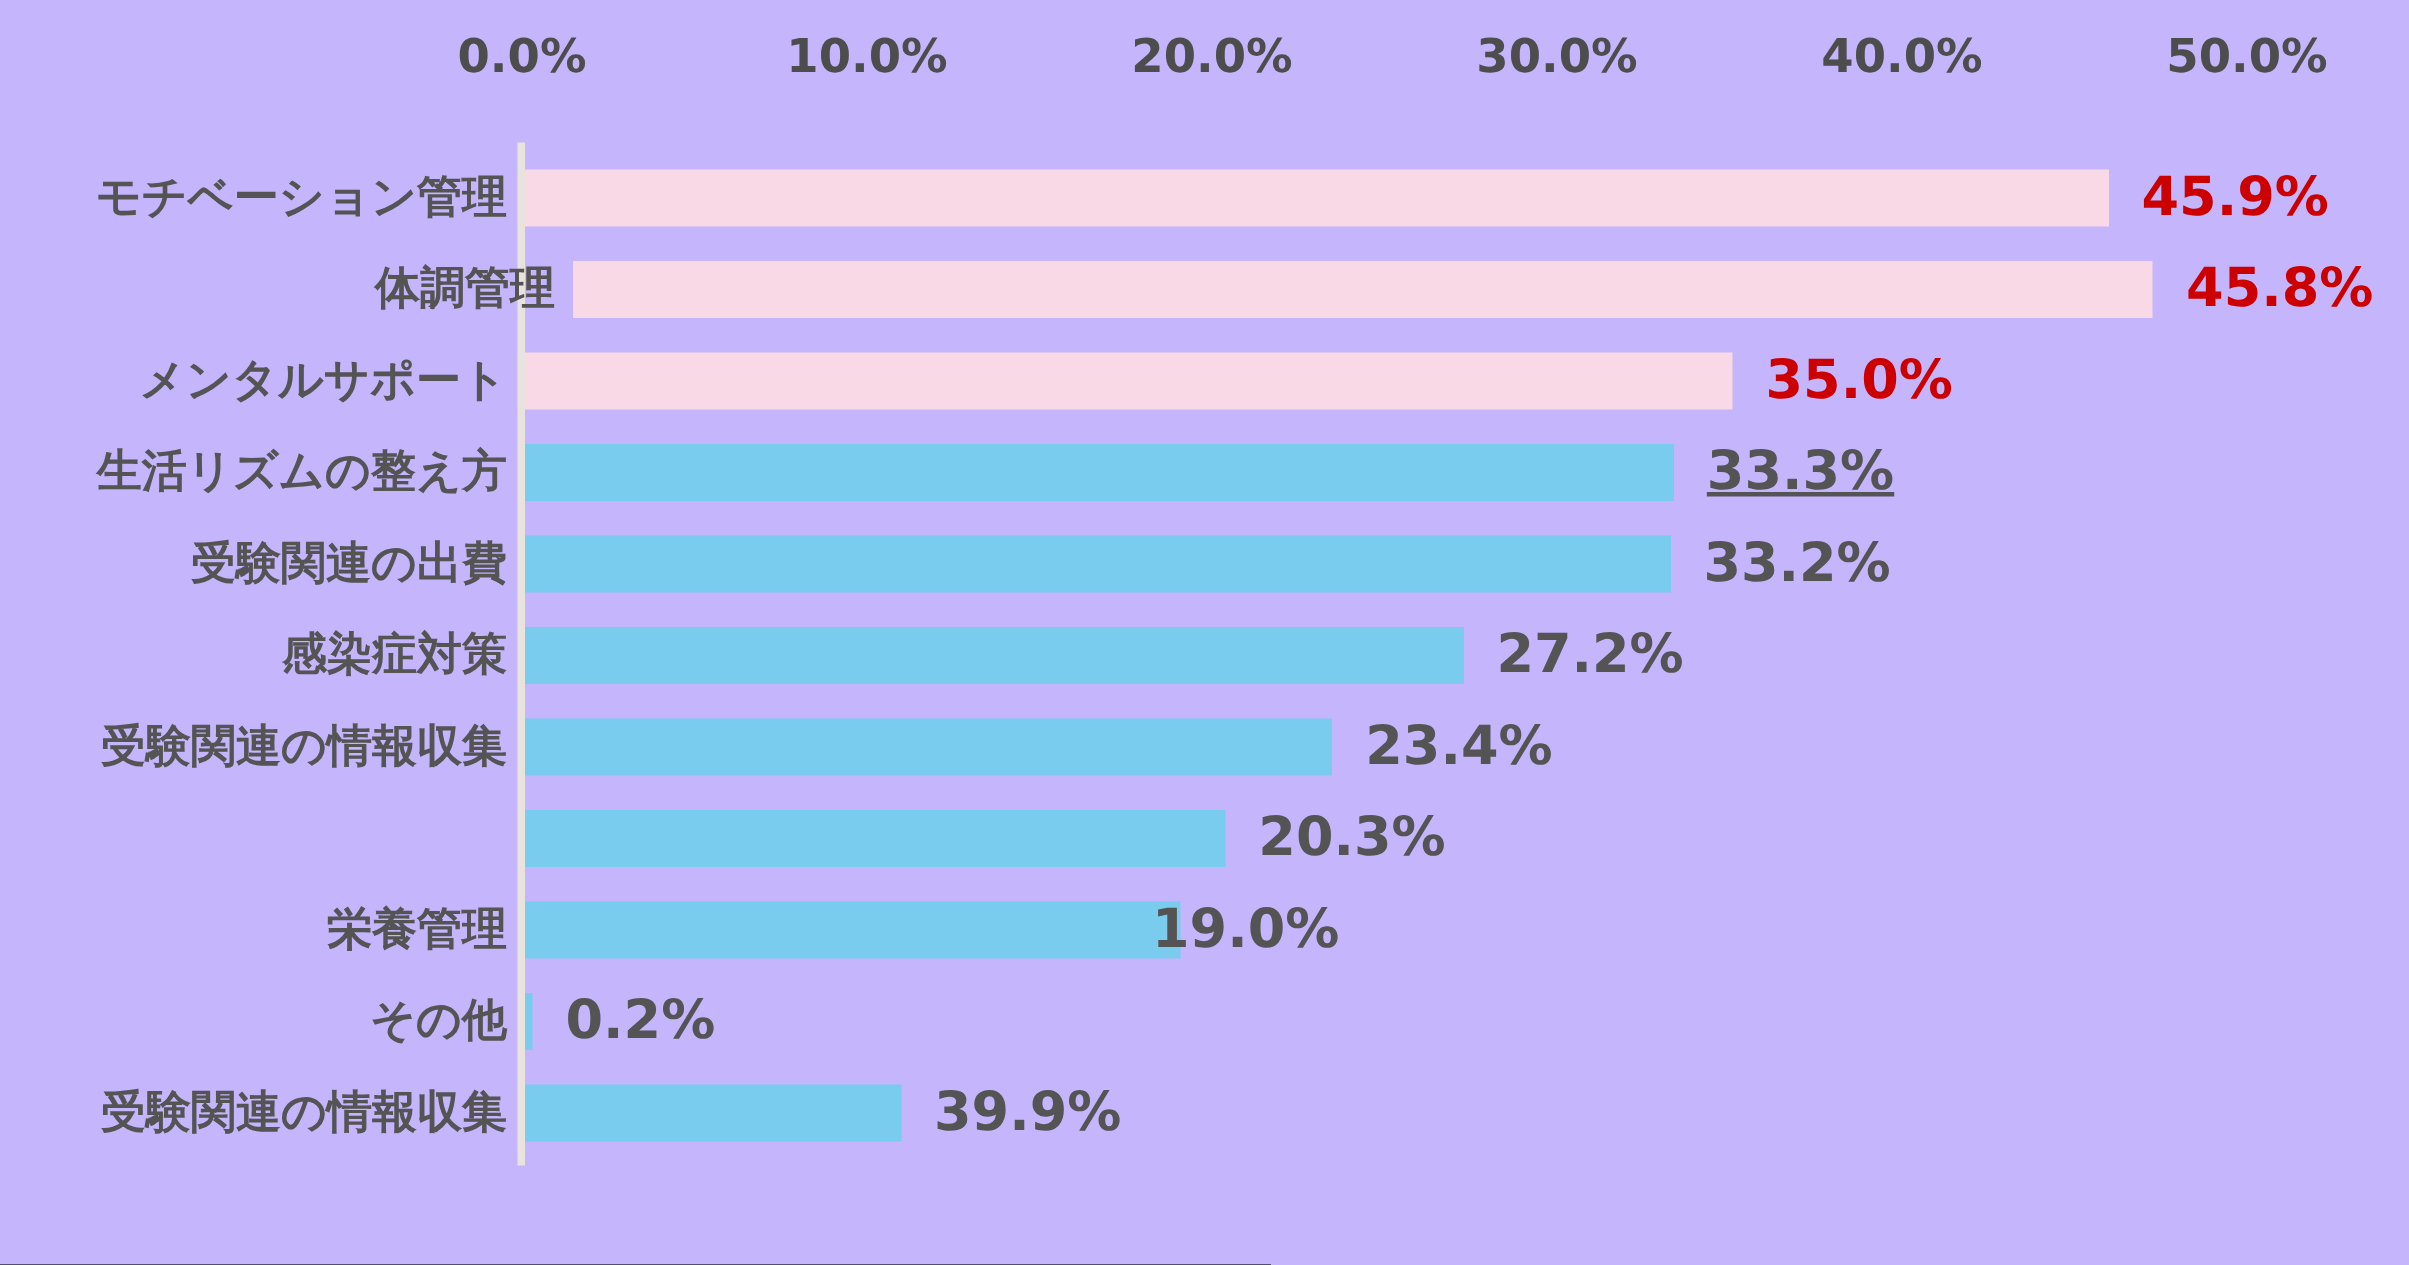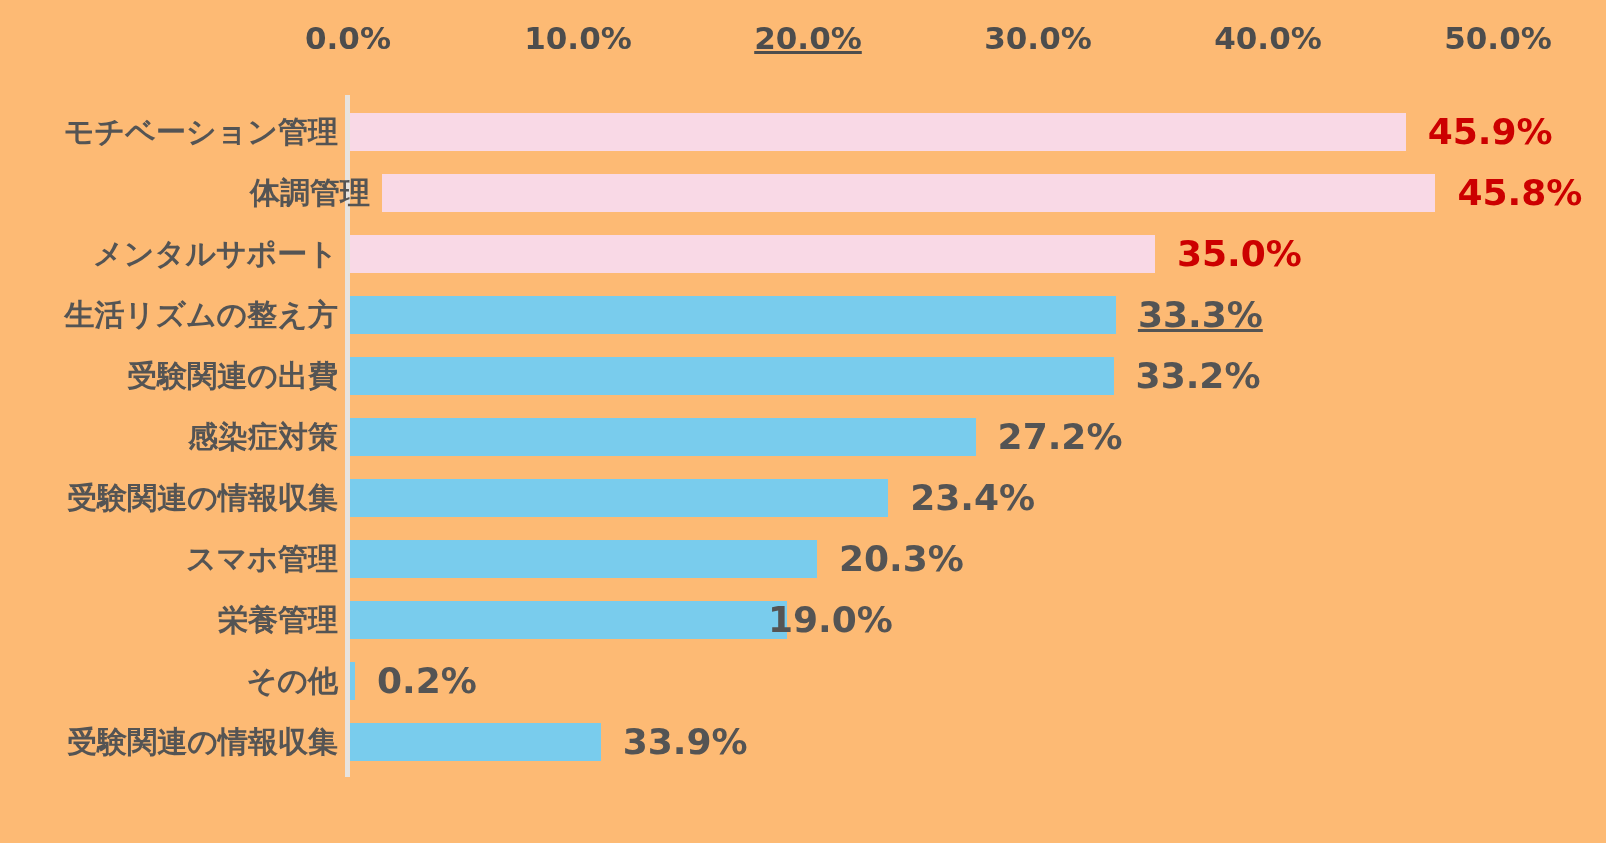--- a/index.html
+++ b/index.html
@@ -4,21 +4,21 @@
 <style>
   html, body {
     margin: 0;
     padding: 0;
     background: #000000;
   }
   #chart-root {
     position: relative;
     width: 1606px;
     height: 843px;
-    background: #fdba74;
+    background: #c4b5fd;
     font-family: "DejaVu Sans", "Liberation Sans", sans-serif;
     overflow: hidden;
   }
 
   
   .axis-labels {
     position: absolute;
     left: 0;
     top: 18px;
     width: 1606px;
@@ -92,21 +92,21 @@
   .val-label.gray { color: #545454; }
 </style>
 </head>
 <body>
 
 <div id="chart-root">
 
   <div class="axis-labels">
       <div class="axis-tick-label" style="left: 348px;">0.0%</div>
       <div class="axis-tick-label" style="left: 578px;">10.0%</div>
-      <div class="axis-tick-label" style="left: 808px; text-decoration: underline;">20.0%</div>
+      <div class="axis-tick-label" style="left: 808px;">20.0%</div>
       <div class="axis-tick-label" style="left: 1038px;">30.0%</div>
       <div class="axis-tick-label" style="left: 1268px;">40.0%</div>
       <div class="axis-tick-label" style="left: 1498px;">50.0%</div>
     </div>
 
   <div class="plot-area">
     <div class="axis-line"></div>
   <div class="bar-row" style="top: 101px;">
         <div class="cat-label">モチベーション管理</div>
         <div class="bar pink" style="width: 1055.7px;"></div>
@@ -136,34 +136,33 @@
         <div class="cat-label">感染症対策</div>
         <div class="bar blue" style="width: 625.6px;"></div>
         <div class="val-label gray" style="left: 997.6px;">27.2%</div>
       </div>
       <div class="bar-row" style="top: 467px;">
         <div class="cat-label">受験関連の情報収集</div>
         <div class="bar blue" style="width: 538.2px;"></div>
         <div class="val-label gray" style="left: 910.2px;">23.4%</div>
       </div>
       <div class="bar-row" style="top: 528px;">
-        <div class="cat-label">スマホ管理</div>
         <div class="bar blue" style="width: 466.9px;"></div>
         <div class="val-label gray" style="left: 838.9px;">20.3%</div>
       </div>
       <div class="bar-row" style="top: 589px;">
         <div class="cat-label">栄養管理</div>
         <div class="bar blue" style="width: 437px;"></div>
         <div class="val-label gray" style="left: 768px;">19.0%</div>
       </div>
       <div class="bar-row" style="top: 650px;">
         <div class="cat-label">その他</div>
         <div class="bar blue" style="width: 5px;"></div>
         <div class="val-label gray" style="left: 377px;">0.2%</div>
       </div>
       <div class="bar-row" style="top: 711px;">
         <div class="cat-label">受験関連の情報収集</div>
         <div class="bar blue" style="width: 250.7px;"></div>
-        <div class="val-label gray" style="left: 622.7px;">33.9%</div>
+        <div class="val-label gray" style="left: 622.7px;">39.9%</div>
       </div>
     </div>
 
 </div>
 
 </body></html>

